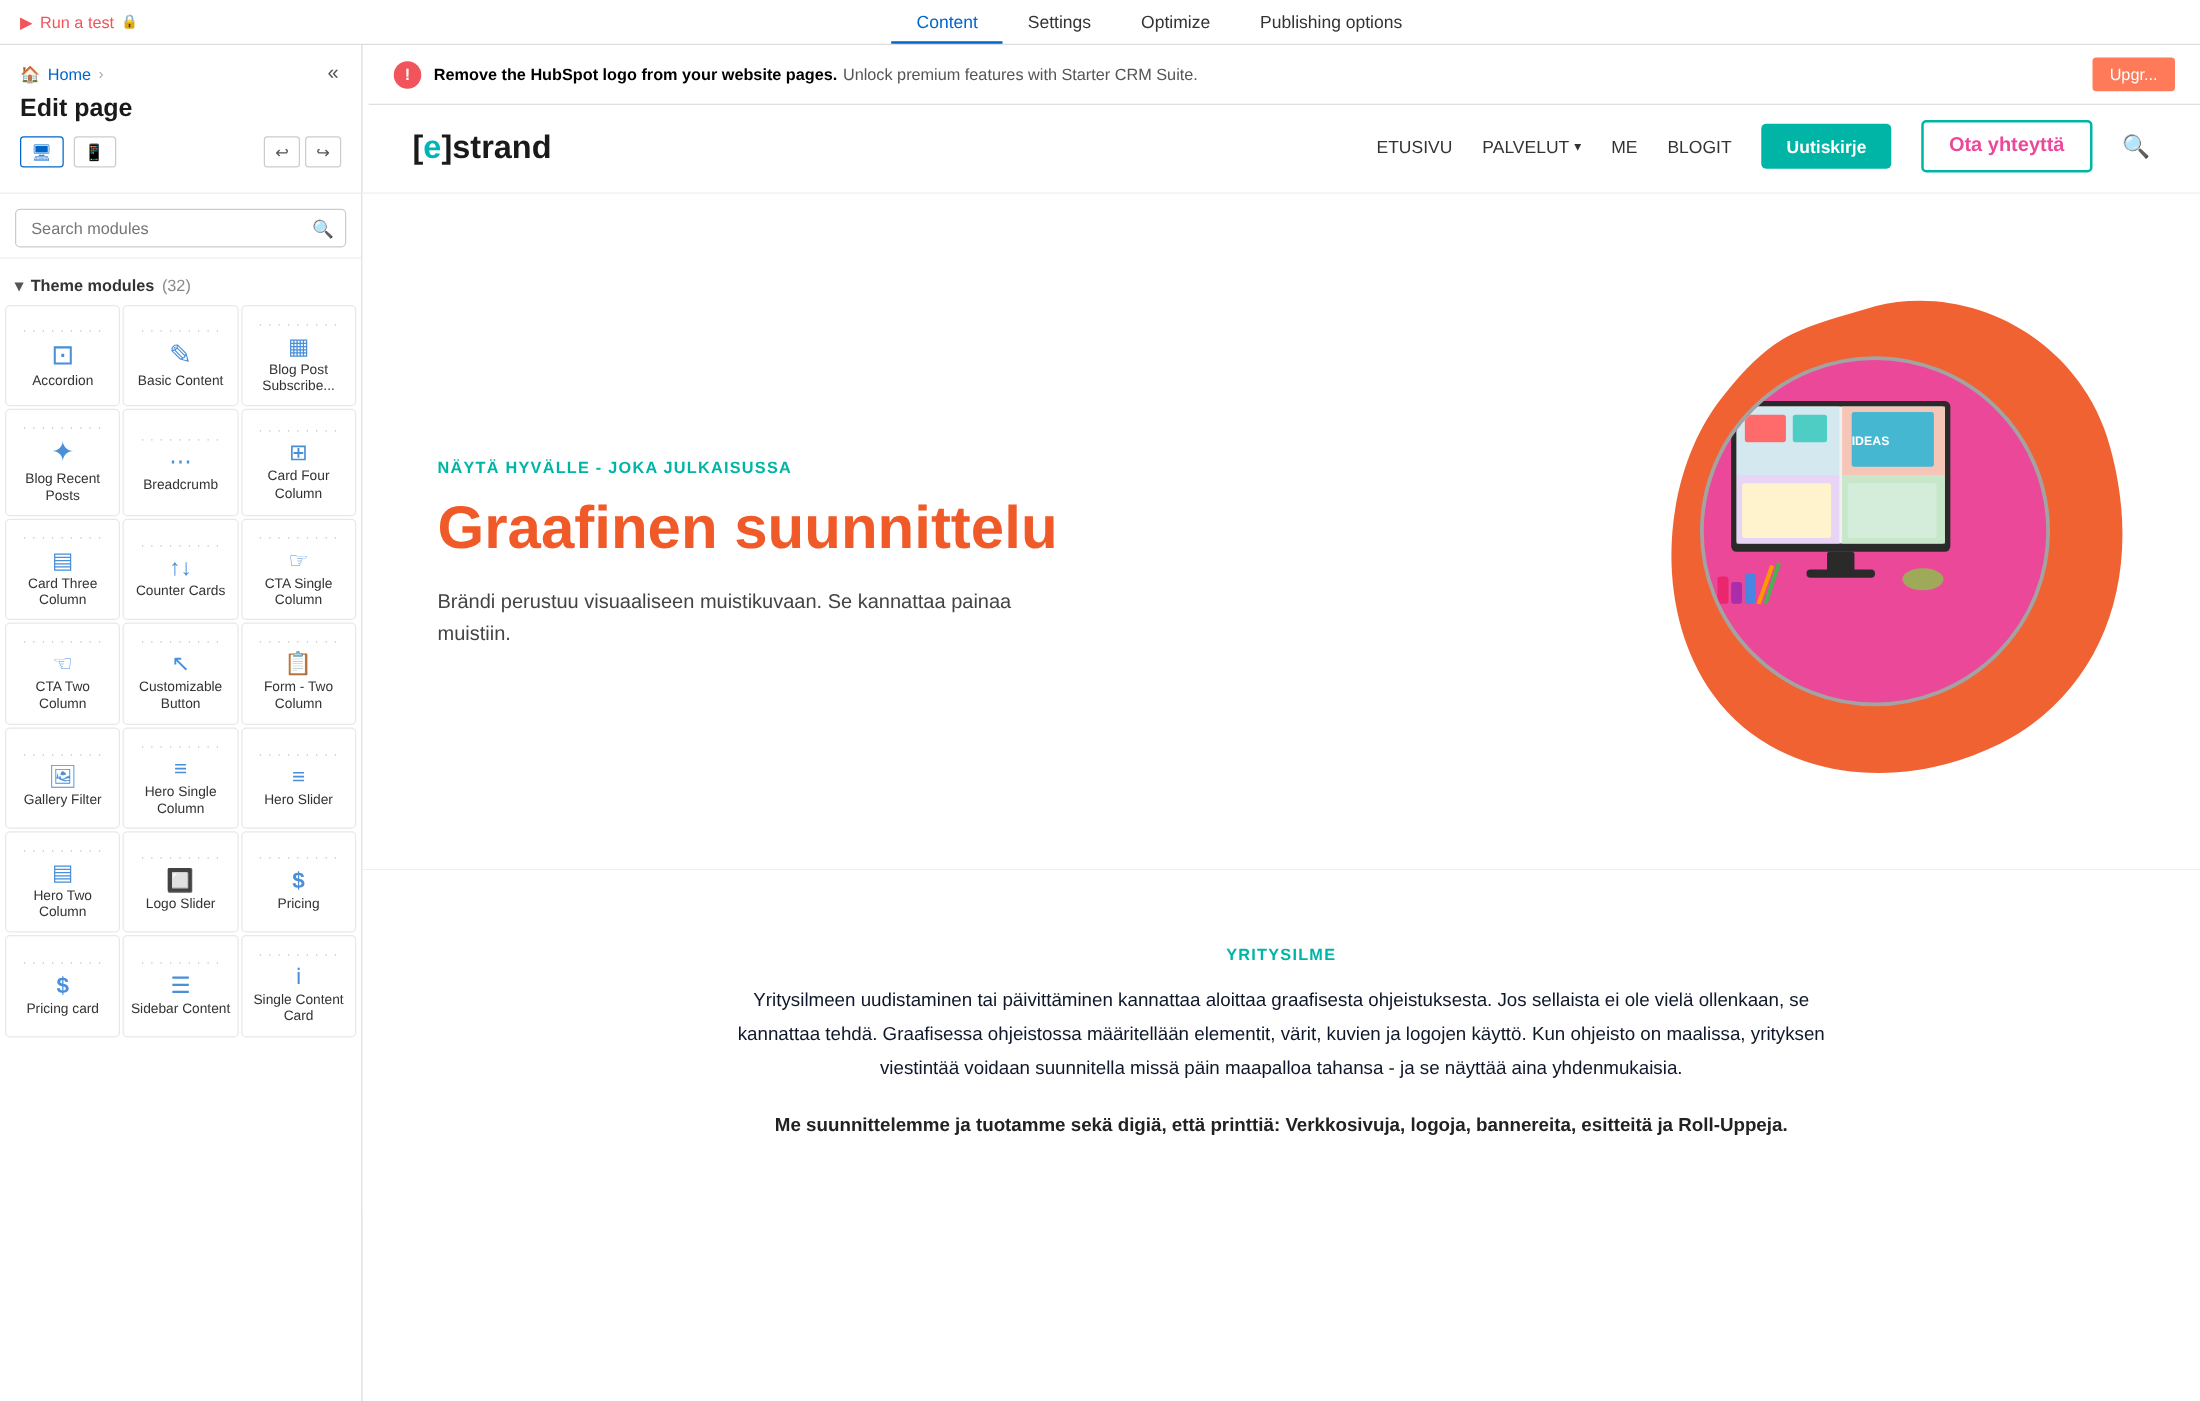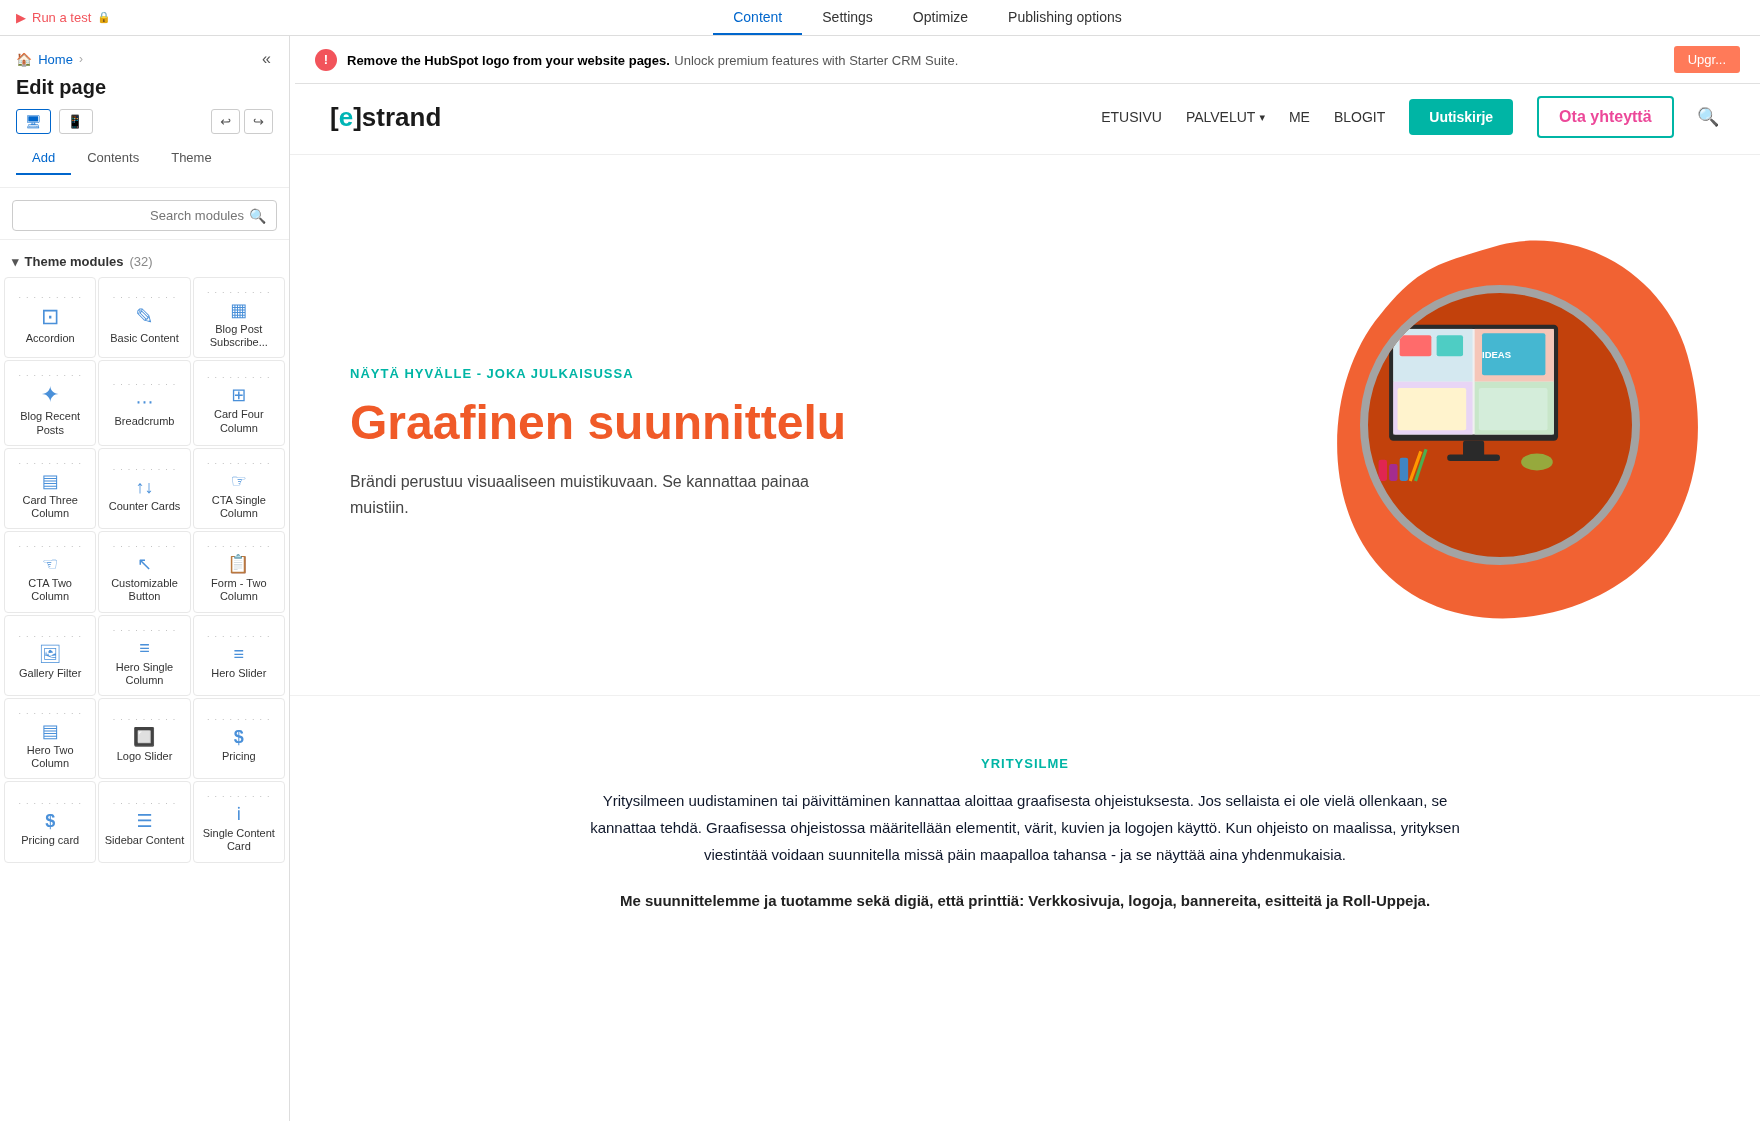--- a/index.html
+++ b/index.html
@@ -42,21 +42,21 @@
 
     .panel-tabs { display: flex; gap: 0; }
     .panel-tab { padding: 8px 16px; font-size: 13px; color: #555; cursor: pointer; border-bottom: 2px solid transparent; }
     .panel-tab.active { color: #0066cc; border-bottom: 2px solid #0066cc; font-weight: 500; }
 
     
     .search-area { padding: 12px 12px 8px; border-bottom: 1px solid #eee; }
     .search-wrap { position: relative; }
     .search-input {
       width: 100%; padding: 7px 32px 7px 12px;
-      border: 1px solid #ccc; border-radius: 4px; font-size: 13px; outline: none; text-align: right;
+      border: 1px solid #ccc; border-radius: 4px; font-size: 13px; outline: none;
     }
     .search-icon {
       position: absolute; right: 10px; top: 50%; transform: translateY(-50%);
       color: #888; font-size: 14px; cursor: pointer;
     }
 
     
     .modules-area { overflow-y: auto; flex: 1; padding: 8px 0; }
     .section-header {
       display: flex; align-items: center; gap: 6px;
@@ -105,22 +105,22 @@
     .hero-eyebrow { color: #00b5a5; font-size: 13px; font-weight: 600; letter-spacing: 1px; text-transform: uppercase; margin-bottom: 16px; }
     .hero-title { font-size: 48px; font-weight: 800; color: #f05a28; margin-bottom: 20px; line-height: 1.1; }
     .hero-body { font-size: 16px; color: #444; line-height: 1.6; }
     .hero-image { flex: 1; display: flex; justify-content: flex-end; align-items: center; position: relative; }
     .blob-container { position: relative; width: 400px; height: 420px; }
 
     
     .blob-bg { position: absolute; top: 0; left: 0; width: 100%; height: 100%; }
     .blob-img-circle {
       position: absolute; top: 50%; left: 50%; transform: translate(-50%, -50%);
-      width: 280px; height: 280px; border-radius: 50%; overflow: hidden; background: #c2410c;
-      border: 8px solid #a3a3a3;
+      width: 280px; height: 280px; border-radius: 50%; overflow: hidden; background: #ec4899;
+      border: 3px solid #a3a3a3;
     }
     .monitor-svg { width: 80%; height: 80%; }
 
     
     .section-two {
       padding: 60px 60px; background: white; text-align: center; border-top: 1px solid #f0f0f0;
     }
     .section-eyebrow { color: #00b5a5; font-size: 13px; font-weight: 600; letter-spacing: 1px; text-transform: uppercase; margin-bottom: 16px; }
     .section-title { font-size: 42px; font-weight: 800; color: #f05a28; margin-bottom: 24px; }
     .section-body { font-size: 15px; color: #0f172a; line-height: 1.8; max-width: 900px; margin: 0 auto 24px; }
@@ -162,25 +162,20 @@
       <button class="collapse-btn">«</button>
     </div>
     <div style="font-size:20px;font-weight:700;color:#1a1a1a;margin:6px 0 10px;">Edit page</div>
     <div style="display:flex;align-items:center;gap:8px;margin-bottom:8px;">
       <button class="icon-btn active">🖥</button>
       <button class="icon-btn">📱</button>
       <div class="undo-redo">
         <button class="icon-btn">↩</button>
         <button class="icon-btn">↪</button>
       </div>
-    </div>
-    <div class="panel-tabs">
-      <div class="panel-tab active">Add</div>
-      <div class="panel-tab">Contents</div>
-      <div class="panel-tab">Theme</div>
     </div>
   </div>
 
   <div class="search-area">
     <div class="search-wrap">
       <input class="search-input" type="text" placeholder="Search modules" style="">
       <span class="search-icon">🔍</span>
     </div>
   </div>
 

